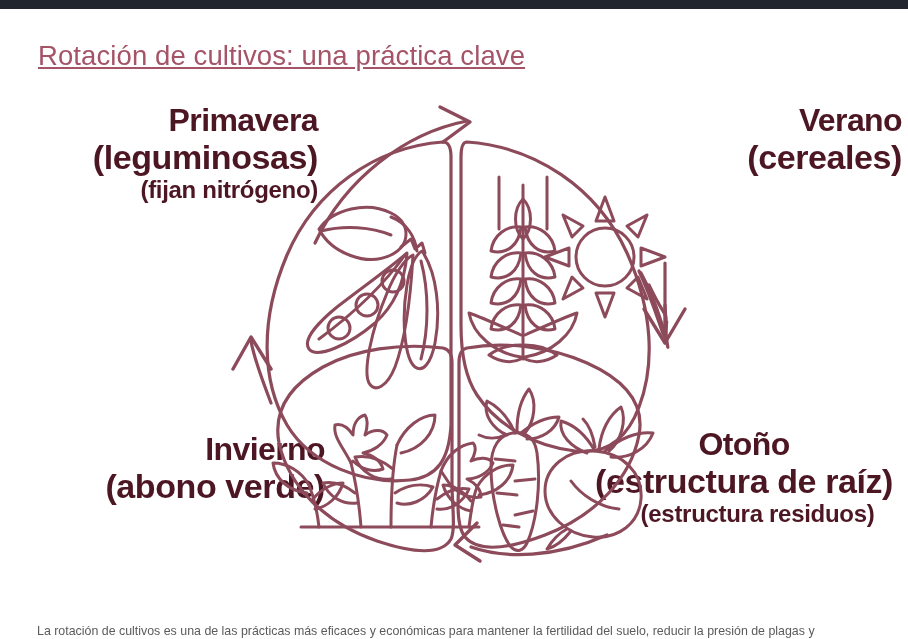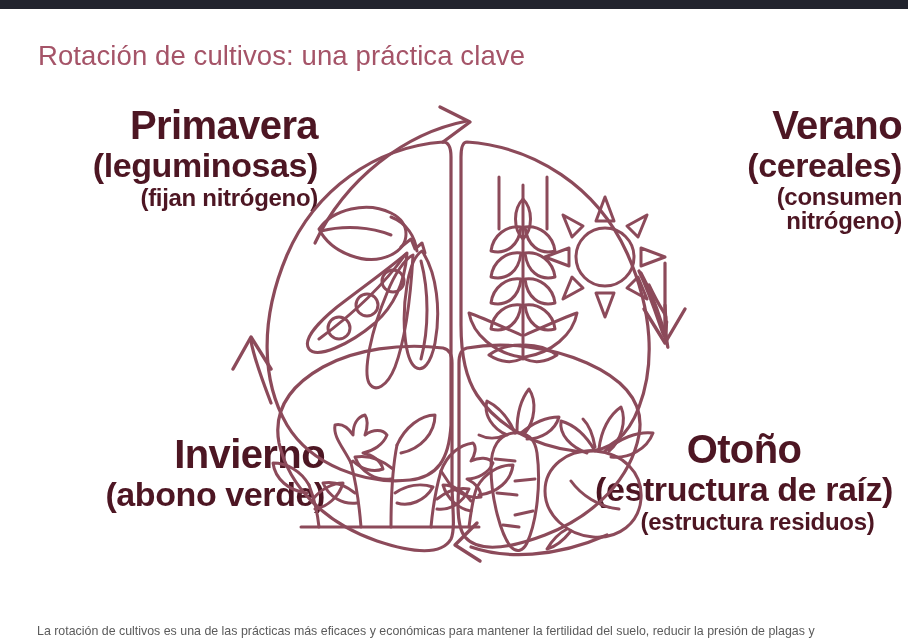--- a/index.html
+++ b/index.html
@@ -27,31 +27,32 @@
   
   #page-title {
     position: absolute;
     left: 38px;
     top: 40px;
     font-size: 27.5px;
     font-weight: 400;
     letter-spacing: 0.1px;
     color: #a55468;
     white-space: nowrap;
+    text-decoration: underline;
   }
 
   
   .quad-label {
     position: absolute;
     color: #4d1623;
     font-family: "Liberation Sans", sans-serif;
     line-height: 1.06;
   }
   .quad-label .ln1 {
-    font-size: 40px;
+    font-size: 32px;
     font-weight: 700;
     letter-spacing: -0.6px;
     display: block;
   }
   .quad-label .ln2 {
     font-size: 34px;
     font-weight: 700;
     letter-spacing: -0.4px;
     display: block;
     margin-top: 1px;
@@ -127,21 +128,20 @@
 
 <div class="quad-label" id="label-primavera">
   <span class="ln1">Primavera</span>
   <span class="ln2">(leguminosas)</span>
   <span class="ln3">(fijan nitrógeno)</span>
 </div>
 
 <div class="quad-label" id="label-verano">
   <span class="ln1">Verano</span>
   <span class="ln2">(cereales)</span>
-  <span class="ln3">(consumen nitrógeno)</span>
 </div>
 
 <div class="quad-label" id="label-invierno">
   <span class="ln1">Invierno</span>
   <span class="ln2">(abono verde)</span>
 </div>
 
 <div class="quad-label" id="label-otono">
   <span class="ln1">Otoño</span>
   <span class="ln2">(estructura de raíz)</span>

